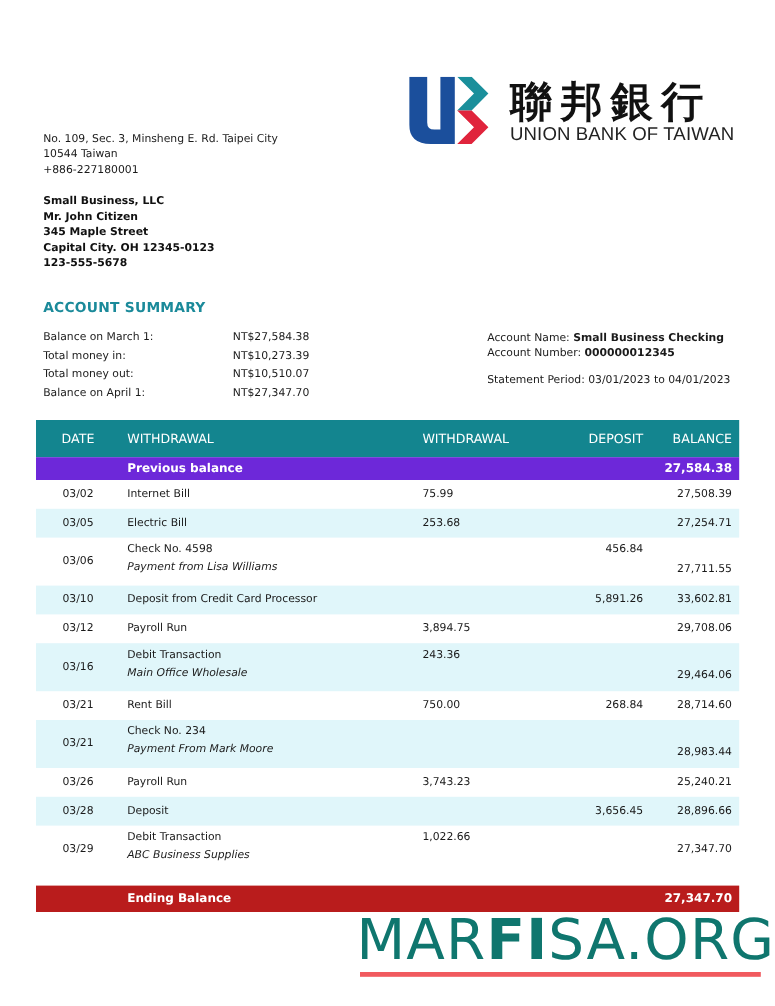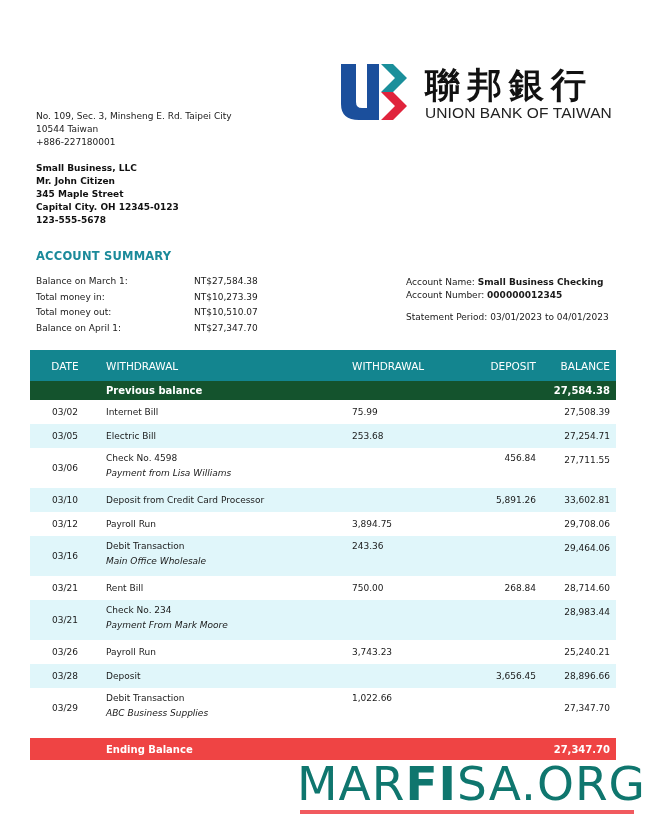--- a/index.html
+++ b/index.html
@@ -26,32 +26,32 @@
     .table { position: absolute; left: 30px; top: 350px; width: 586px; font-size: 9px; }
     .row { position: relative; display: flex; align-items: flex-start; width: 100%; }
     .c-date { width: 70px; text-align: center; }
     .c-desc { width: 246px; padding-left: 6px; }
     .c-wd { width: 110px; padding-left: 6px; }
     .c-dep { width: 80px; text-align: right; }
     .c-bal { width: 80px; text-align: right; padding-right: 6px; }
 
     .thead { height: 31px; background: #13858f; color: #ffffff; font-size: 10.5px; align-items: center; }
     .thead .c-wd { padding-left: 6px; }
-    .prev { height: 19px; background: #14532d; color: #fff; font-weight: bold; font-size: 10px; align-items: center; }
+    .prev { height: 19px; background: #6d28d9; color: #fff; font-weight: bold; font-size: 10px; align-items: center; }
     .tx { color: #1a1a1a; }
     .tx.alt { background: #e0f6fa; }
     .tx.single { height: 24px; align-items: center; }
     .tx.double { height: 40px; }
     .tx.double .c-date { align-self: center; }
     .tx.double .c-desc, .tx.double .c-wd, .tx.double .c-dep { padding-top: 5px; }
-    .tx.double .c-bal { padding-top: 7px; }
+    .tx.double .c-bal { padding-top: 22px; }
     .tx.double.bal-mid .c-bal { align-self: center; padding-top: 0; }
     .sub { display: block; font-style: italic; margin-top: 5px; }
     .gap { height: 10px; }
-    .ending { height: 22px; background: #ef4444; color: #fff; font-weight: bold; font-size: 10px; align-items: center; }
+    .ending { height: 22px; background: #b91c1c; color: #fff; font-weight: bold; font-size: 10px; align-items: center; }
 
     .watermark { position: absolute; left: 297px; top: 760px; width: 340px; height: 60px; }
     .wm-text { position: absolute; left: 0; top: -4px; font-size: 47px; color: #0f766e; font-family: "DejaVu Sans", sans-serif; letter-spacing: 1px; white-space: nowrap; }
     .wm-text .wm-bold { font-weight: bold; }
     .wm-underline { position: absolute; left: 3px; top: 50px; width: 334px; height: 4px; background: #f15a5f; }
   </style>
 </head>
 <body>
 
 <div class="logo">

